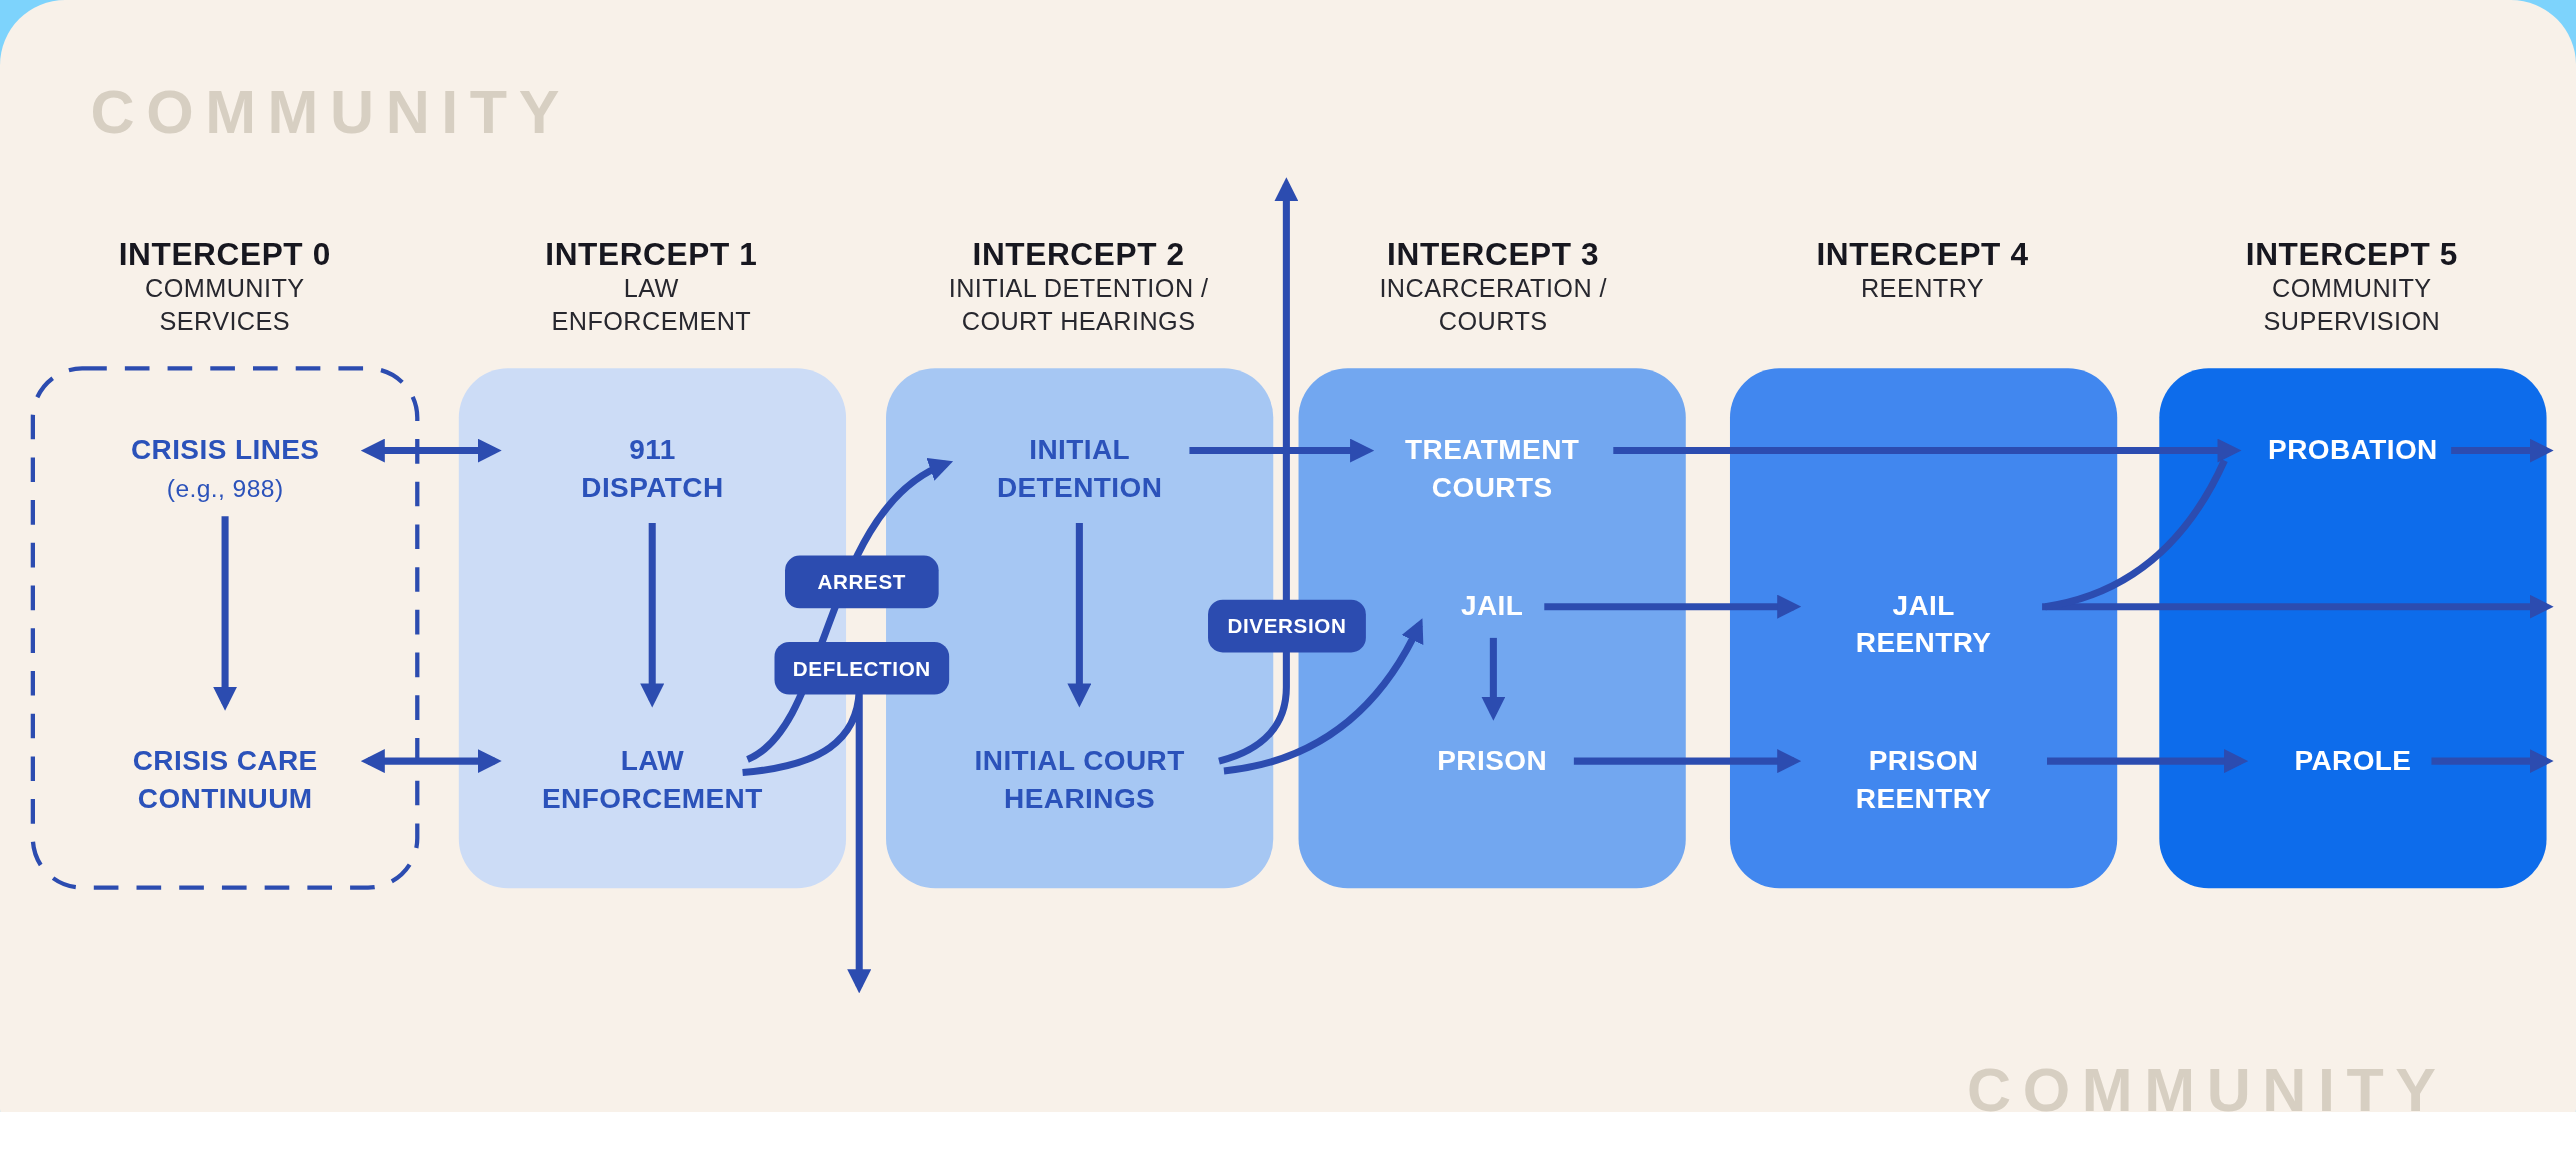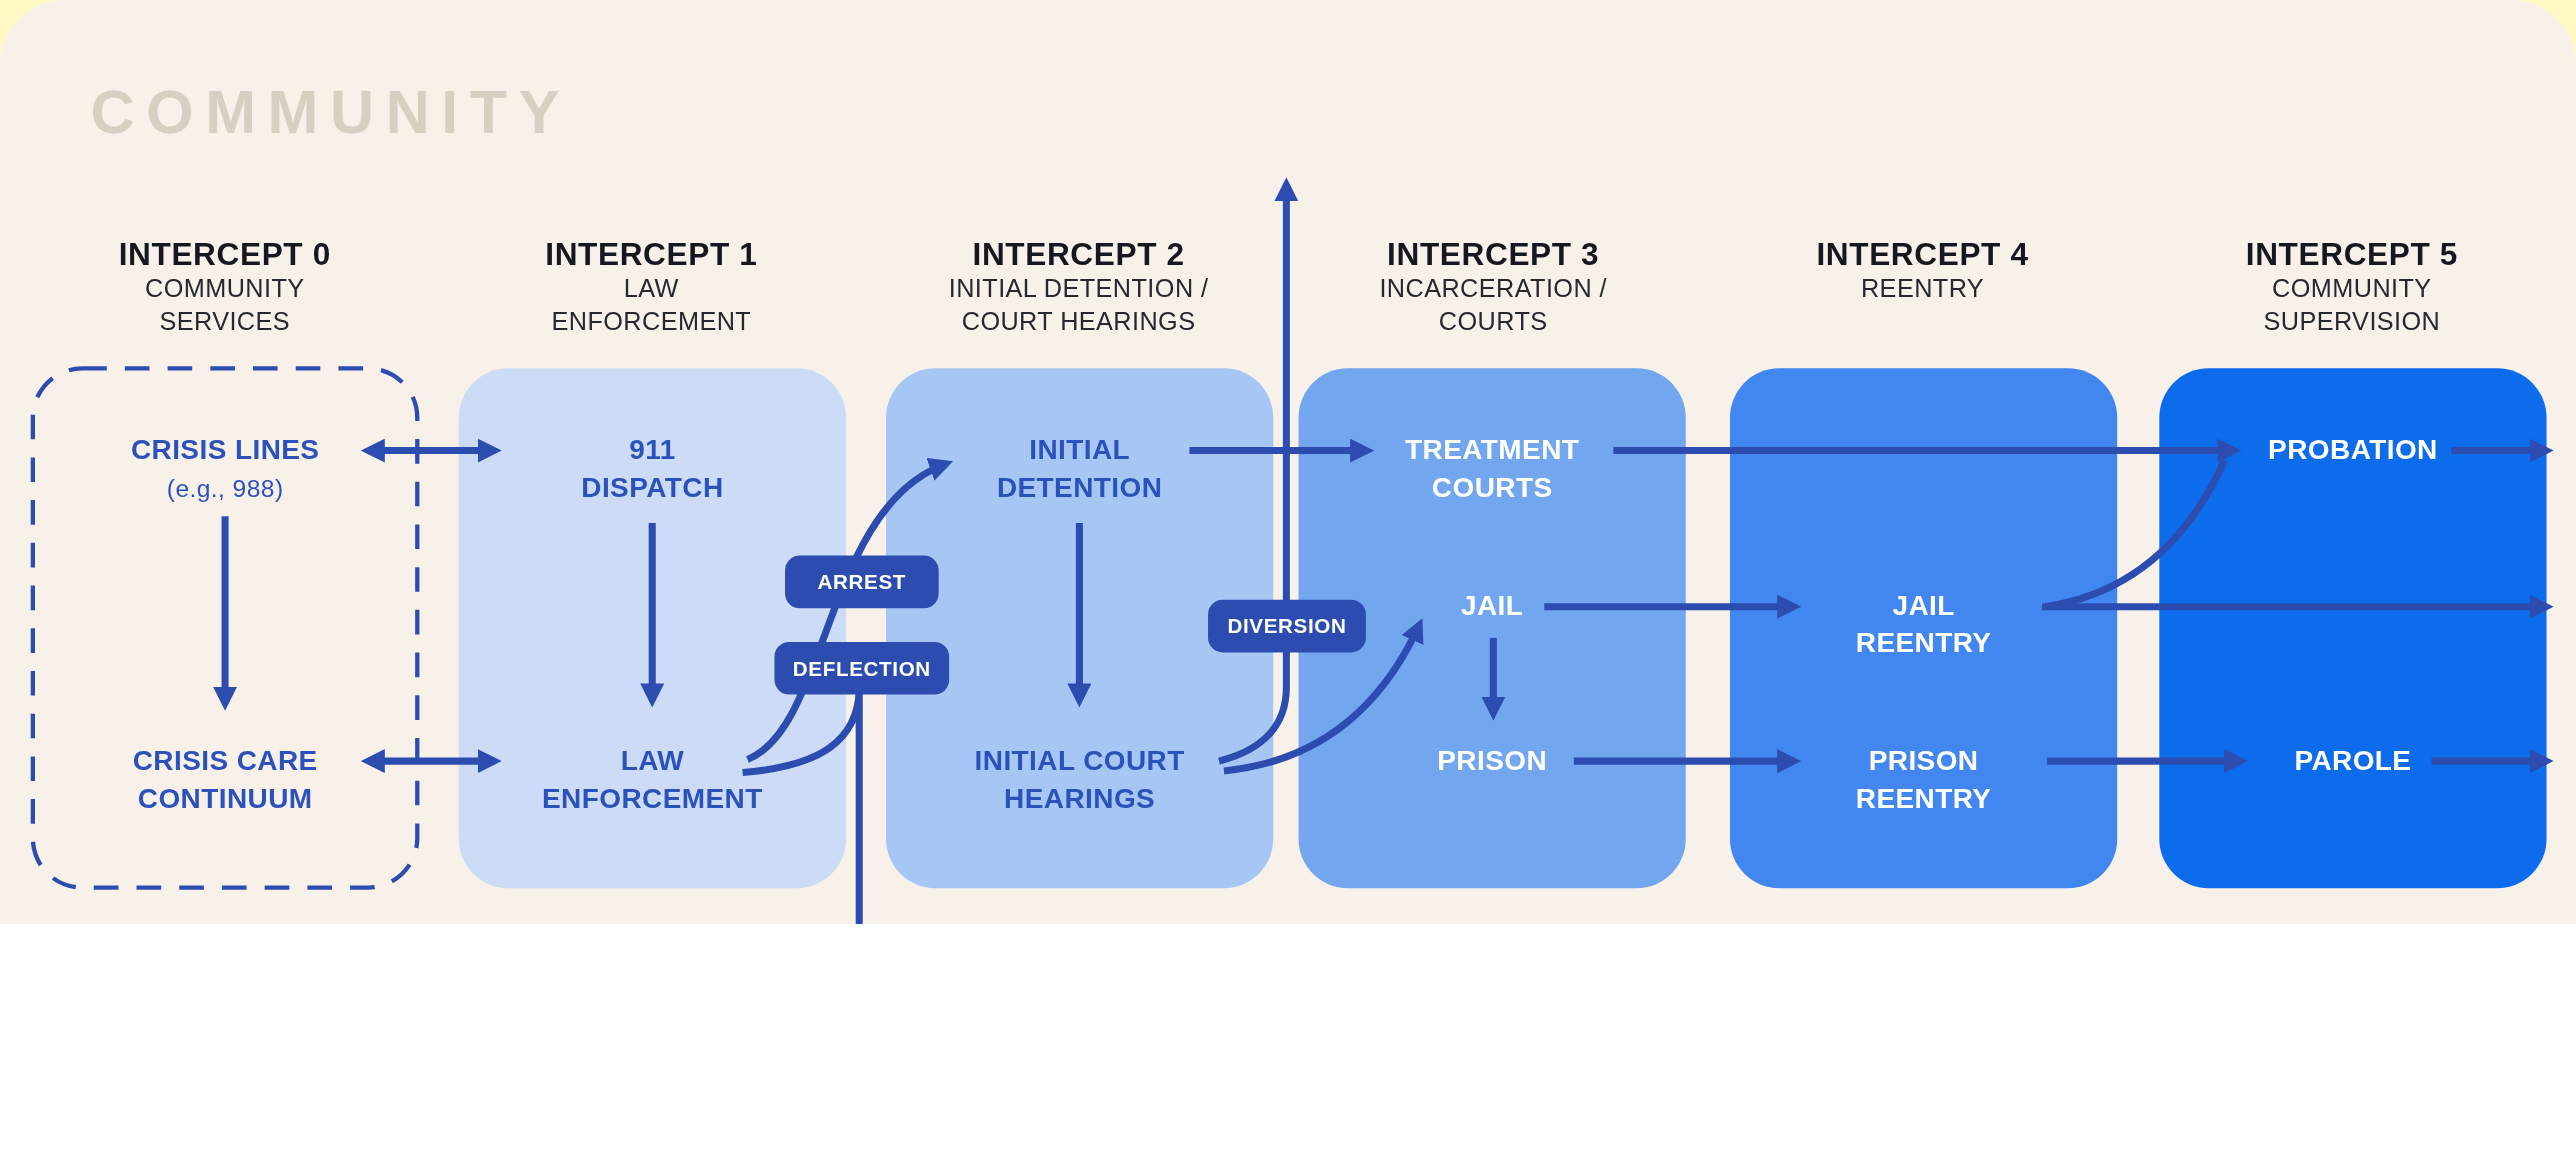--- a/index.html
+++ b/index.html
@@ -1,16 +1,16 @@
 <!DOCTYPE html>
 <html style="font-size:12.5px"><head>
 <meta charset="utf-8">
 <style>
   html,body{margin:0;padding:0;background:#ffffff;}
-  .stage{position:relative;width:2576px;height:924px;background:#fef9c3;overflow:hidden;text-decoration:underline;}
+  .stage{position:relative;width:2576px;height:1112px;background:#7dd3fc;overflow:hidden;text-decoration:underline;}
   .design{
     position:absolute;left:0;top:0;width:1224px;height:557px;
     background:#f8f1e9;border-radius:31px;
     transform:scale(2.10459);transform-origin:0 0;
     font-family:"Liberation Sans",sans-serif;
   }
   .watermark{
     position:absolute;font-weight:bold;font-size:29px;letter-spacing:5.5px;
     color:#d7cfc2;z-index:2;user-select:none;
   }

